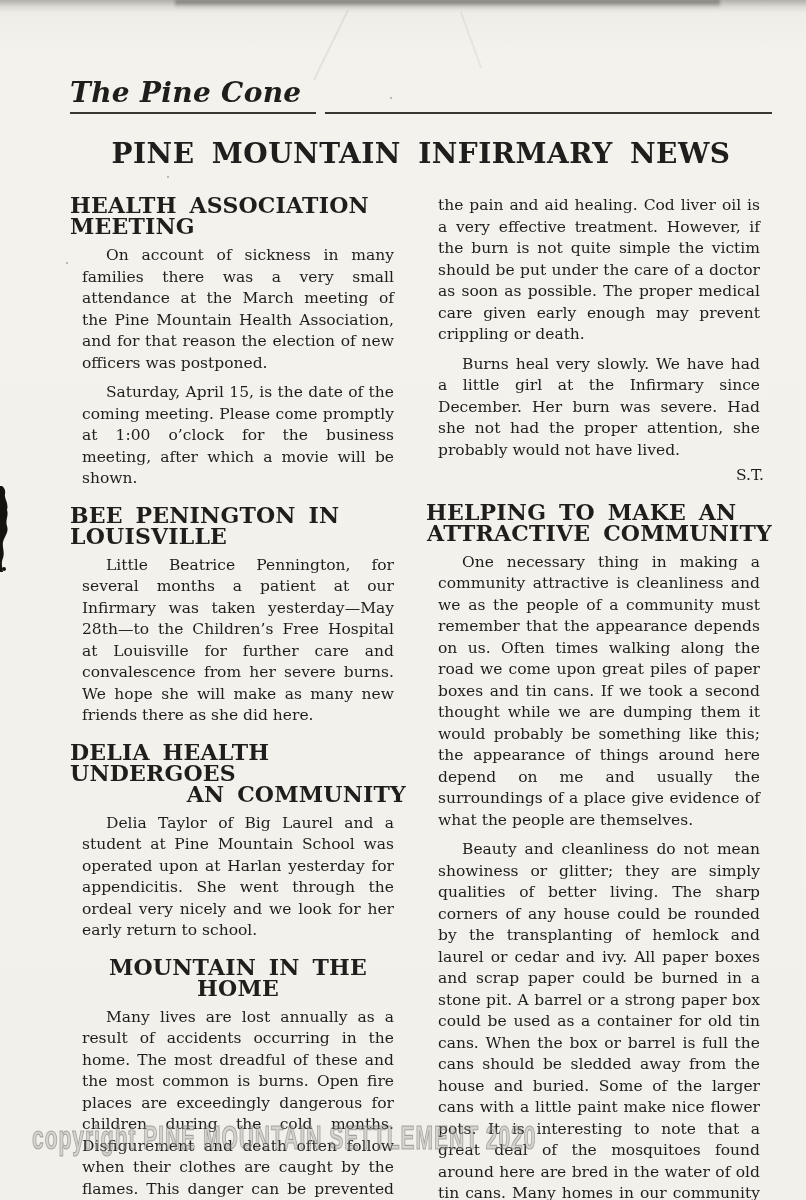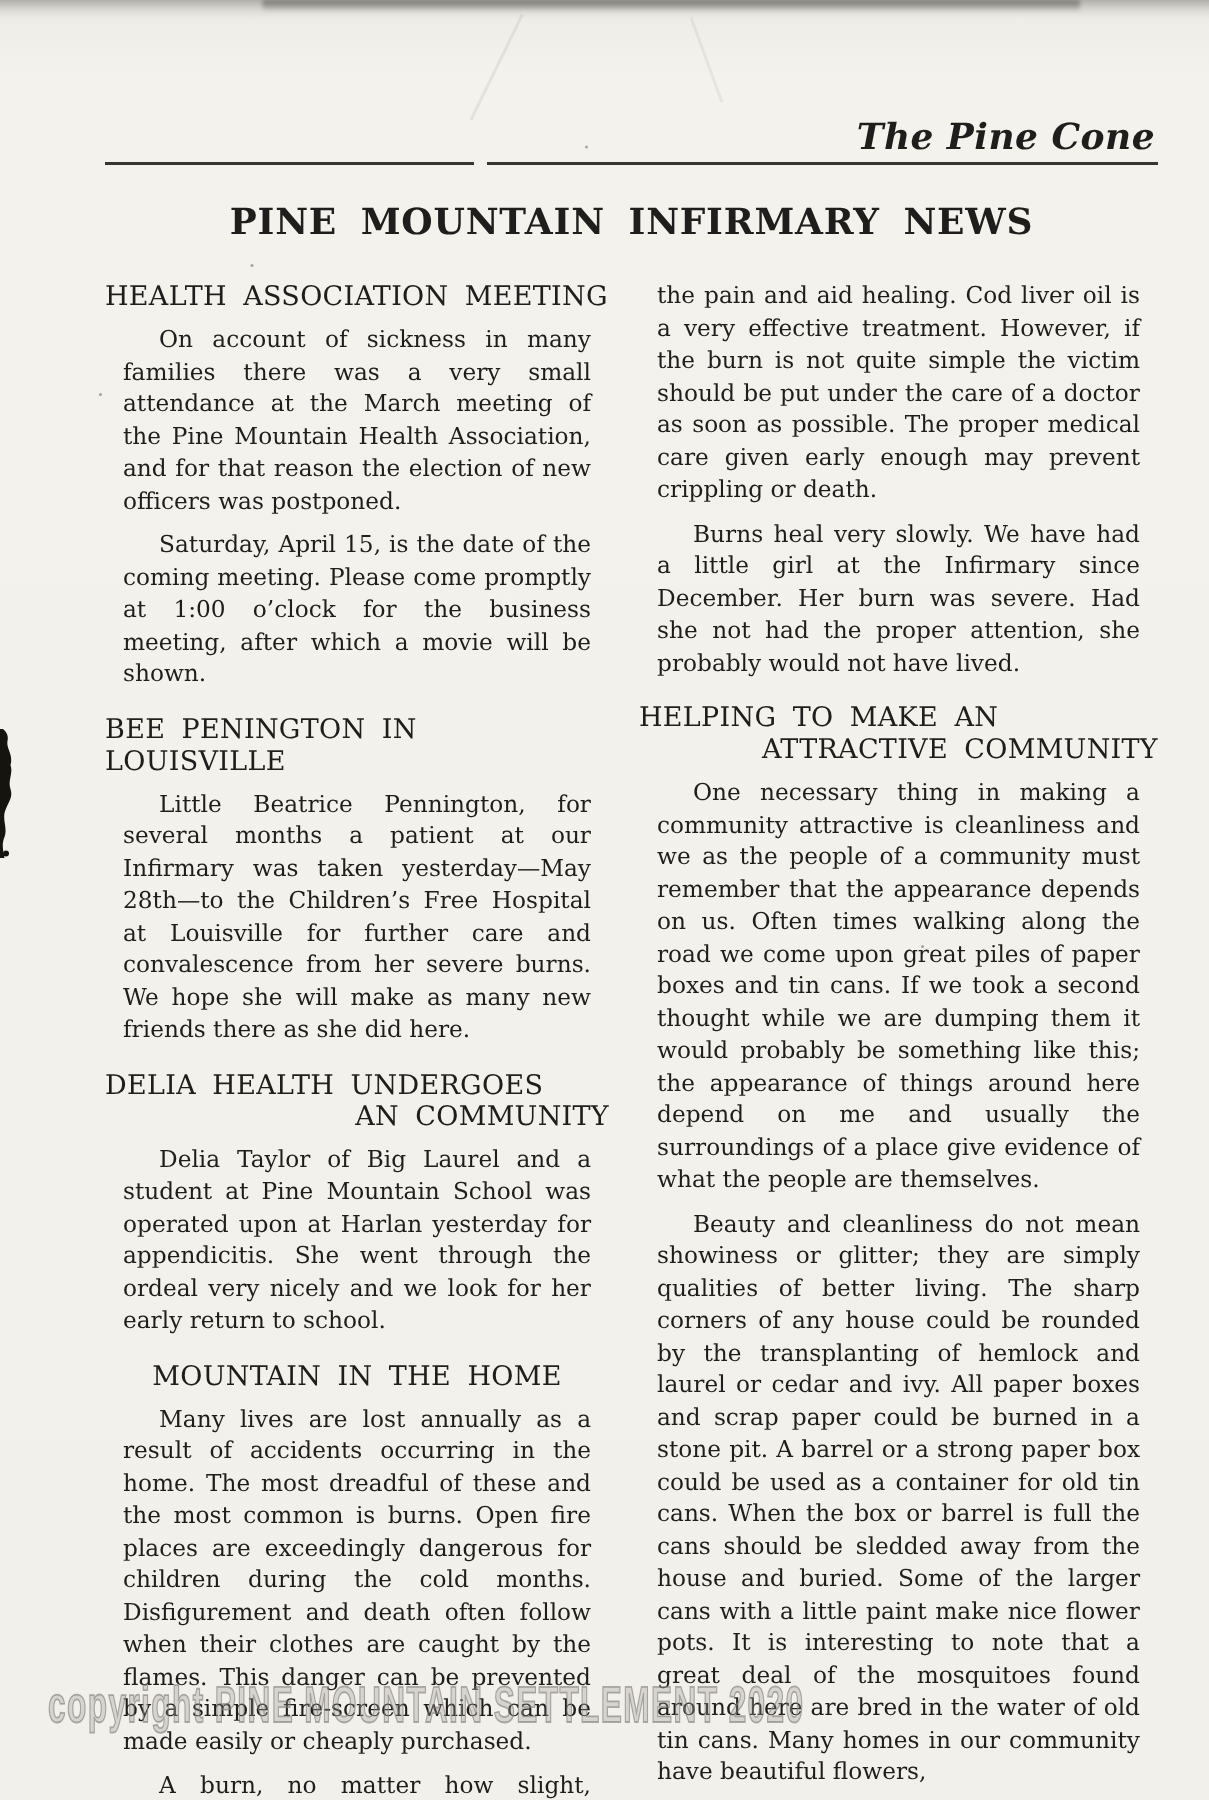--- a/index.html
+++ b/index.html
@@ -34,40 +34,40 @@
   .ink-blob { position:absolute; left:0; top:486px; }
   .speck { position:absolute; border-radius:50%; background:rgba(70,66,60,.45); }
   .speck.s1 { left:167px; top:176px; width:2px; height:2px; }
   .speck.s2 { left:66px;  top:262px; width:2px; height:2px; }
   .speck.s3 { left:390px; top:97px;  width:2px; height:2px; }
   .speck.s4 { left:614px; top:630px; width:2px; height:2px; }
 
   
   .content { position:absolute; left:70px; top:76px; width:702px; }
   .masthead {
-    text-align:right; font-style:italic; font-weight:bold;
-    font-size:24px; letter-spacing:.3px; padding-right:2px;
+    text-align:left; font-style:italic; font-weight:bold;
+    font-size:28px; letter-spacing:.3px; padding-right:2px;
   }
   .rule {
     margin-top:3px; height:2px;
     background:linear-gradient(90deg,#38362f 0 246px,rgba(0,0,0,0) 246px 255px,#38362f 255px 100%);
   }
   .title {
-    margin:23px 0 0; text-align:center; font-size:24px; font-weight:bold;
+    margin:23px 0 0; text-align:center; font-size:28px; font-weight:bold;
     letter-spacing:.5px; word-spacing:7px;
   }
 
   
   .columns { display:flex; gap:20px; margin-top:25px; align-items:flex-start; }
   .col { text-align:justify; font-size:15.5px; line-height:21.5px; }
   .col-left  { width:336px; }
   .col-right { width:346px; }
   h2 {
-    font-size:18px; line-height:21px; margin:15px 0 8px;
-    font-weight:normal; letter-spacing:.2px; word-spacing:5px; text-align:left;
+    font-size:22px; line-height:21px; margin:15px 0 8px;
+    font-weight:bold; letter-spacing:.2px; word-spacing:5px; text-align:left;
   }
   h2.first { margin-top:0; }
   h2 .line-right { display:block; text-align:right; }
   h2.centered { text-align:center; }
   p { margin:0 12px 8px; }
   p.indent { text-indent:24px; }
   p.flush  { text-indent:0; }
   .sig { text-align:right; padding-right:8px; margin:-4px 0 4px; }
   .continued { font-style:italic; margin-bottom:0; text-align:left; }
 
@@ -127,20 +127,21 @@
         <h2 class="centered">MOUNTAIN IN THE HOME</h2>
         <p class="indent">Many lives are lost annually as a result of accidents occurring in the home.  The most dreadful of these and the most common is burns.  Open fire places are exceedingly dangerous for children during the cold months. Disfigurement and death often follow when their clothes are caught by the flames.  This danger can be prevented by a simple fire-screen which can be made easily or cheaply purchased.</p>
         <p class="indent">A burn, no matter how slight, should be treated immediately.  If it is a simple burn the application of baking soda or fresh lard will relieve</p>
 
       </section>
 
       <section class="col col-right">
 
         <p class="flush">the pain and aid healing.  Cod liver oil is a very effective treatment.  However, if the burn is not quite simple the victim should be put under the care of a doctor as soon as possible.  The proper medical care given early enough may prevent crippling or death.</p>
         <p class="indent">Burns heal very slowly.  We have had a little girl at the Infirmary since December.  Her burn was severe. Had she not had the proper attention, she probably would not have lived.</p>
+        <div class="sig">S.T.</div>
 
         <h2>
           <span>HELPING TO MAKE AN</span>
           <span class="line-right">ATTRACTIVE COMMUNITY</span>
         </h2>
         <p class="indent">One necessary thing in making a community attractive is cleanliness and we as the people of a community must remember that the appearance depends on us.  Often times walking along the road we come upon great piles of paper boxes and tin cans. If we took a second thought while we are dumping them it would probably be something like this; the appearance of things around here depend on me and usually the surroundings of a place give evidence of what the people are themselves.</p>
         <p class="indent">Beauty and cleanliness do not mean showiness or glitter; they are simply qualities of better living.  The sharp corners of any house could be rounded by the transplanting of hemlock and laurel or cedar and ivy.  All paper boxes and scrap paper could be burned in a stone pit.  A barrel or a strong paper box could be used as a container for old tin cans.  When the box or barrel is full the cans should be sledded away from the house and buried.  Some of the larger cans with a little paint make nice flower pots.  It is interesting to note that a great deal of the mosquitoes found around here are bred in the water of old tin cans.  Many homes in our community have beautiful flowers,</p>
         <p class="continued">(Continued on last page, please)</p>
 
       </section>

